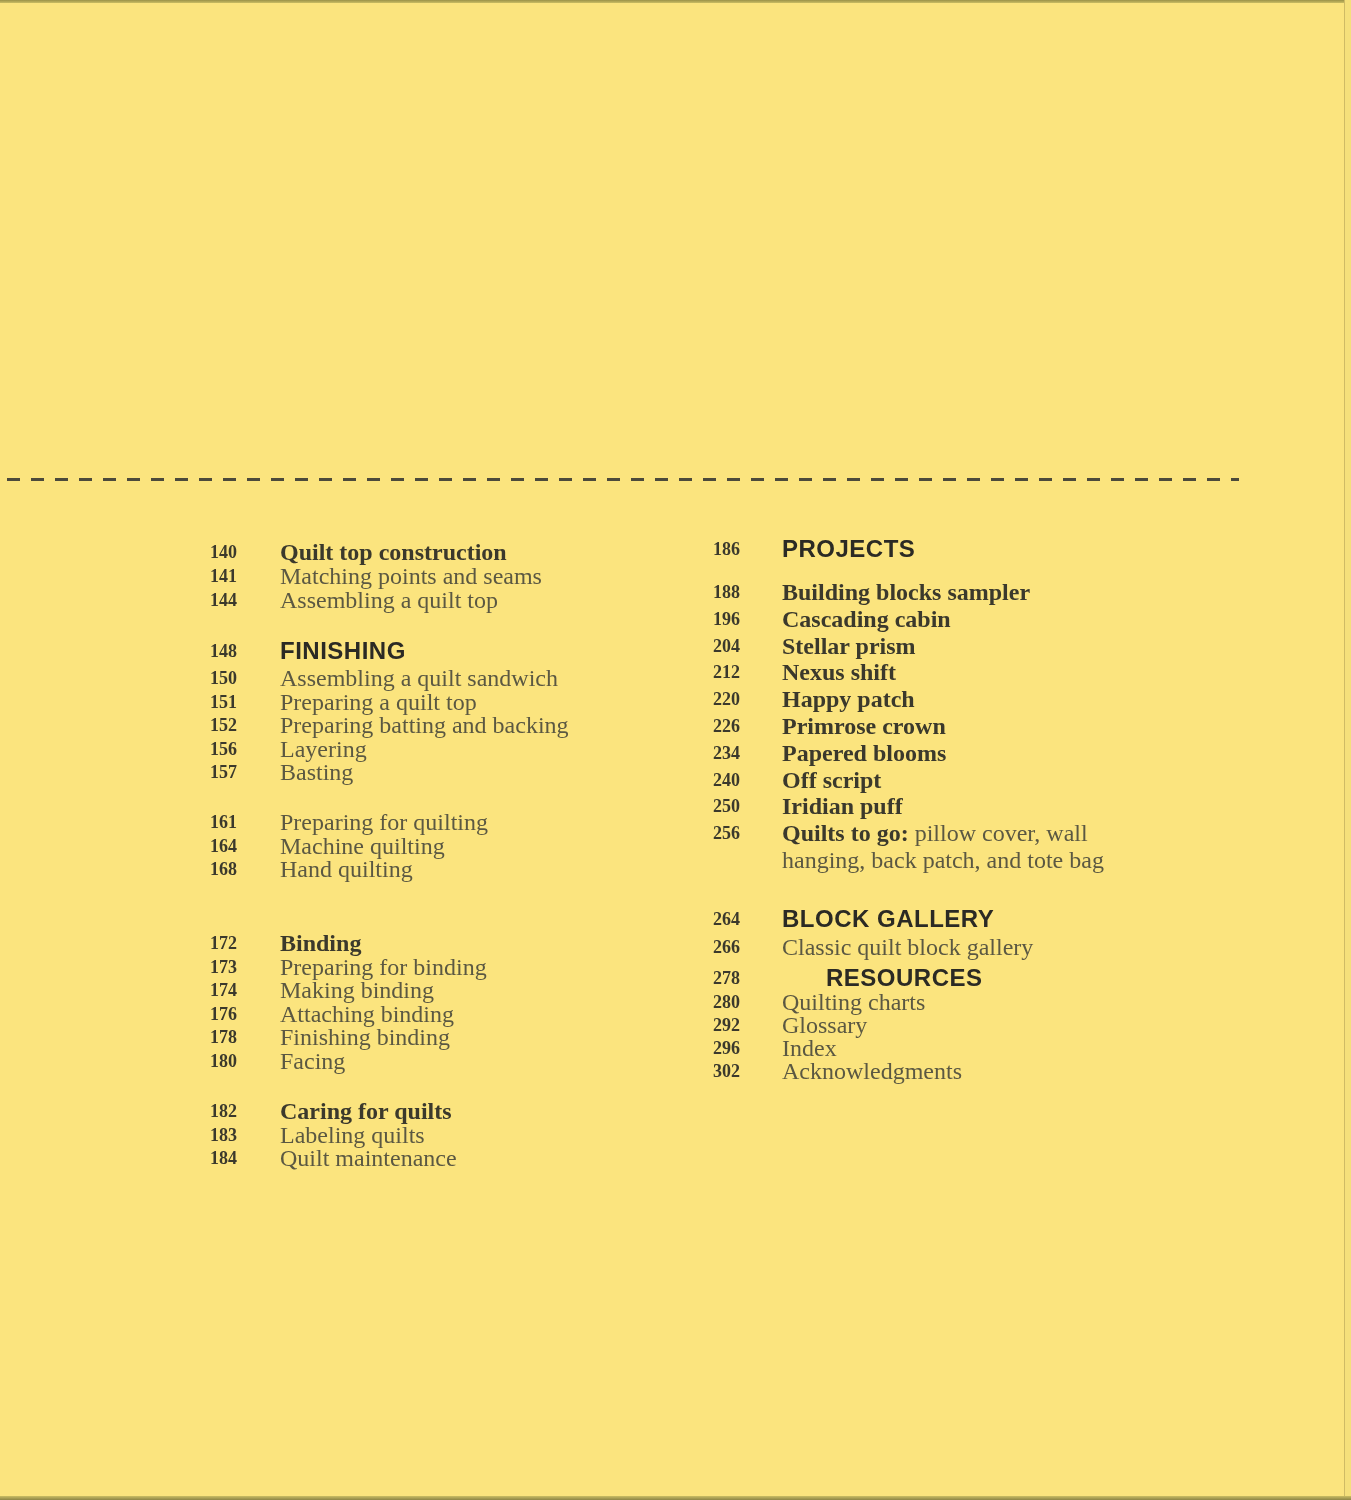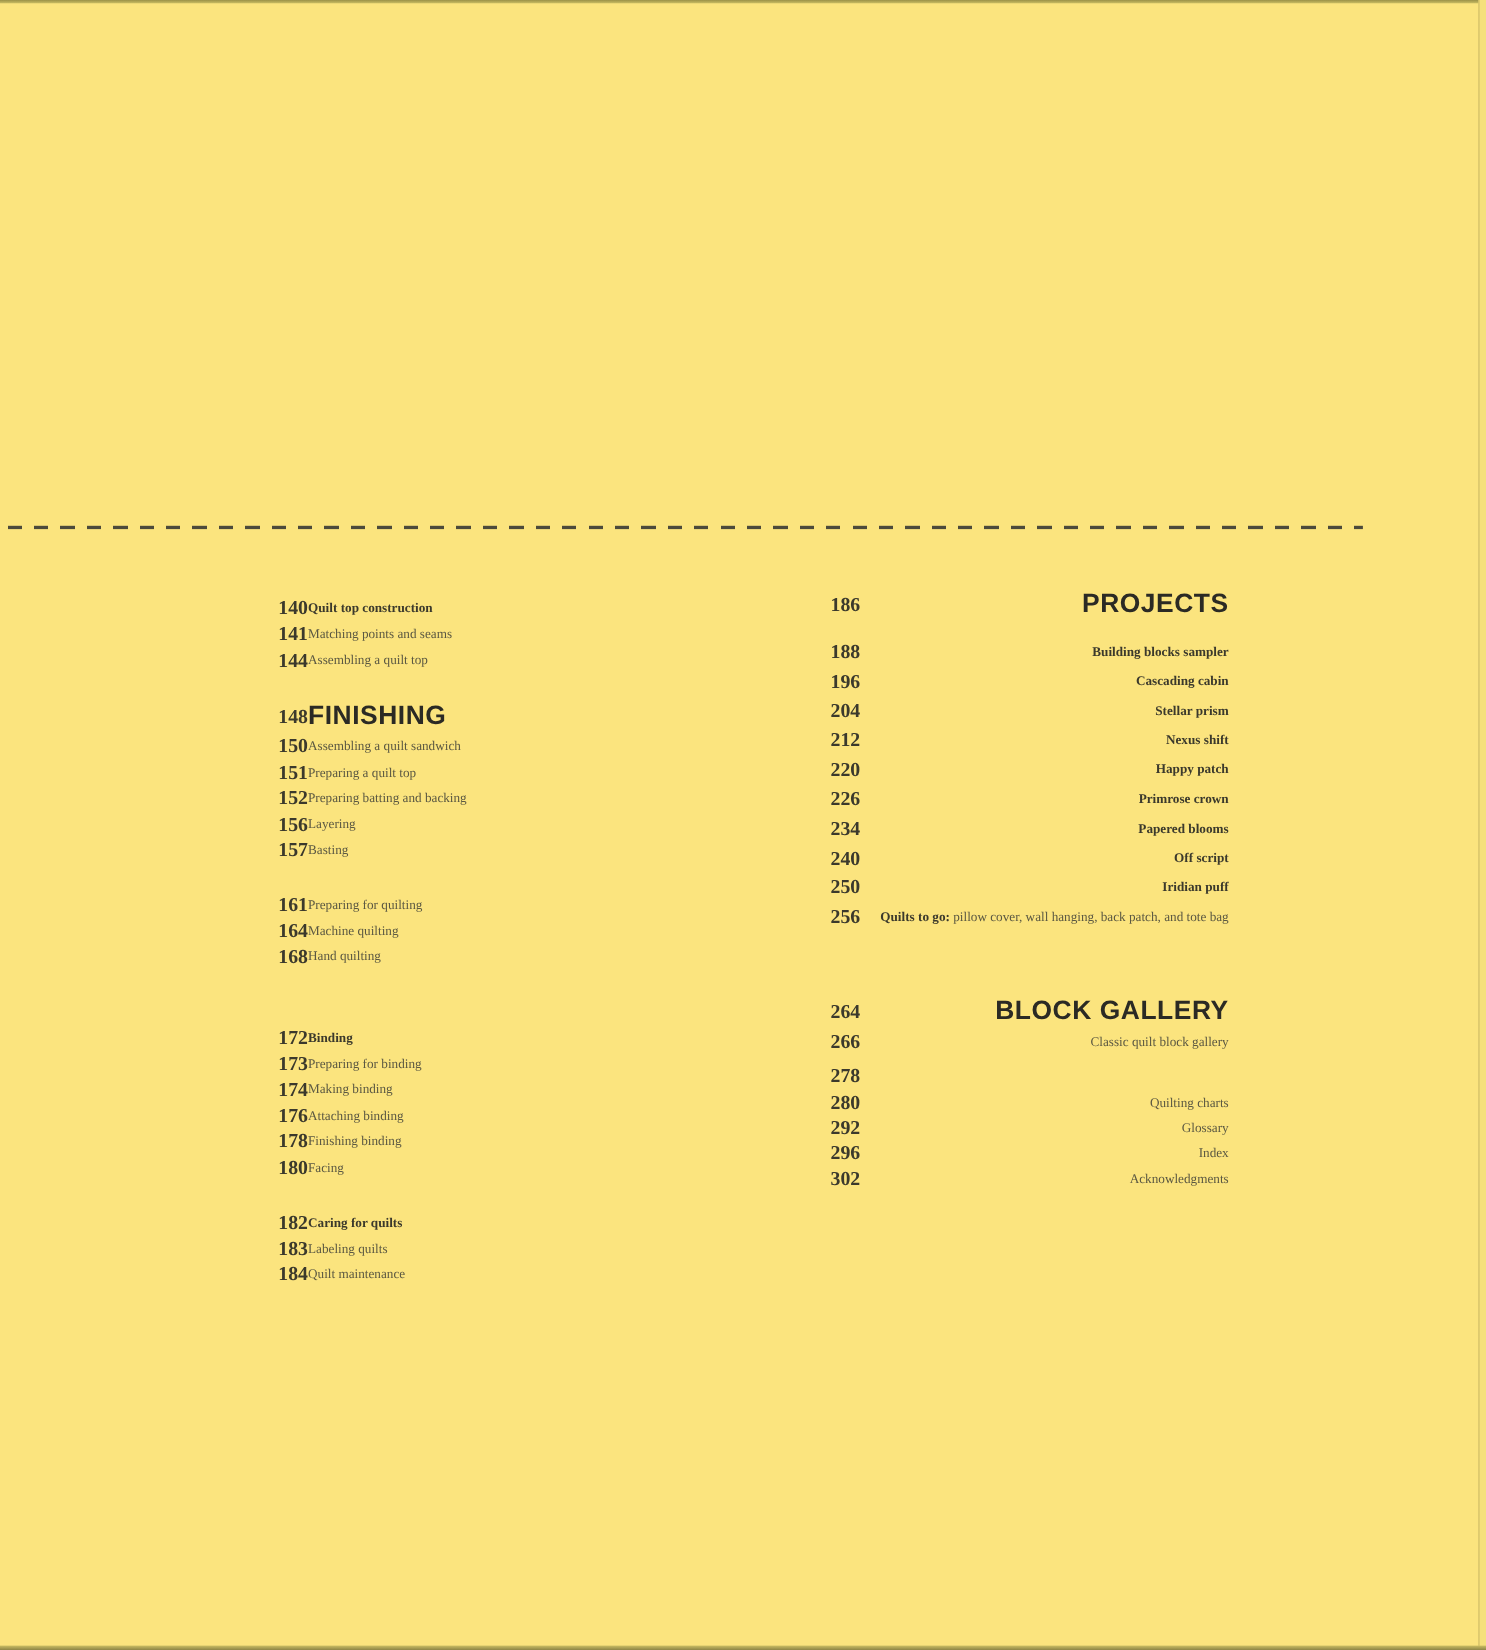--- a/index.html
+++ b/index.html
@@ -21,29 +21,29 @@
   
   .divider{
     position:absolute;left:7px;top:478px;width:1232px;height:3px;
     background:repeating-linear-gradient(90deg,#4c4a3b 0 13px,transparent 13px 24px);
   }
 
   .group{position:absolute;}
   .col-left .group{left:210px;width:480px;}
   .col-right .group{left:713px;width:420px;}
 
-  .row{display:flex;align-items:flex-start;text-align:right;}
+  .row{display:flex;align-items:flex-start;}
   .row > span{line-height:var(--rh,24px);}
   .row .num{
     flex:0 0 70px;
     font-weight:bold;font-size:18px;color:#3b392c;
   }
   .col-right .row .num{flex:0 0 69px;}
   .row .label{
-    font-size:12px;color:#5b5842;white-space:nowrap;
+    font-size:24px;color:#5b5842;white-space:nowrap;
   }
   .col-right .row .label{white-space:normal;width:335px;}
   .row.bold .label{font-weight:bold;color:#3b392c;}
   .row.bold-lead .label b{font-weight:bold;color:#3b392c;}
   .row.heading > span{line-height:30px;}
   .row.heading .label{
     font-family:"Liberation Sans", sans-serif;
     font-weight:bold;font-size:24px;color:#2b2a24;letter-spacing:0.5px;
     white-space:nowrap;
   }
@@ -219,20 +219,21 @@
           <span class="label">BLOCK GALLERY</span>
         </div>
         <div class="row regular">
           <span class="num">266</span>
           <span class="label">Classic quilt block gallery</span>
         </div>
       </div>
     <div class="group g-r2">
         <div class="row heading">
           <span class="num">278</span>
+          <span class="label">RESOURCES</span>
         </div>
         <div class="row regular">
           <span class="num">280</span>
           <span class="label">Quilting charts</span>
         </div>
         <div class="row regular">
           <span class="num">292</span>
           <span class="label">Glossary</span>
         </div>
         <div class="row regular">

